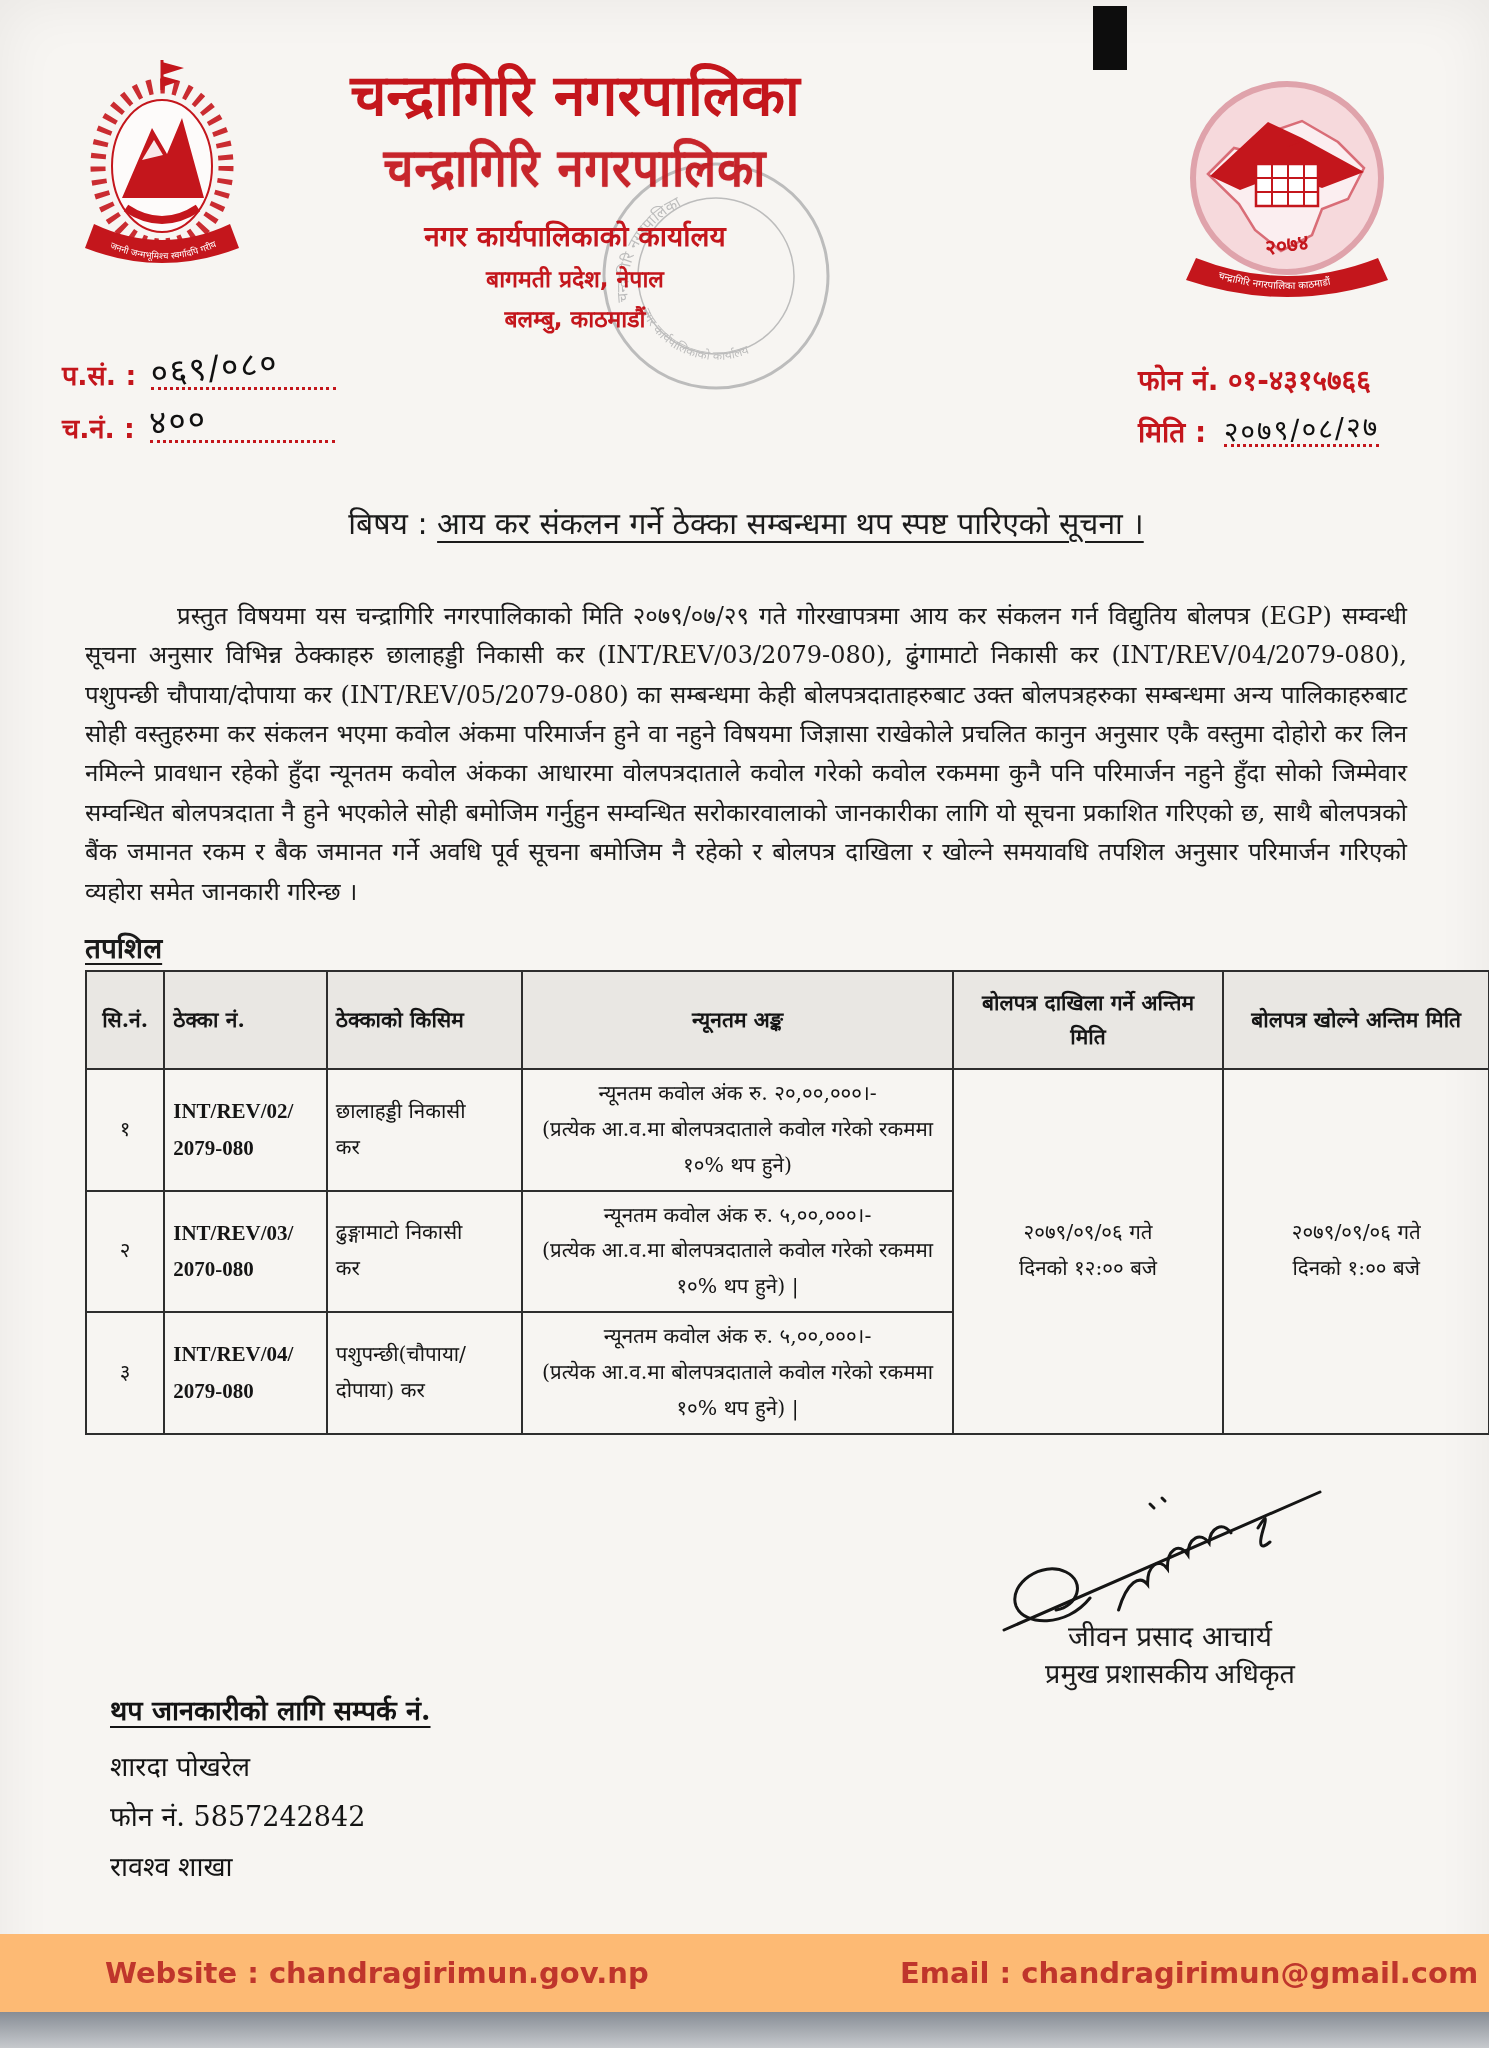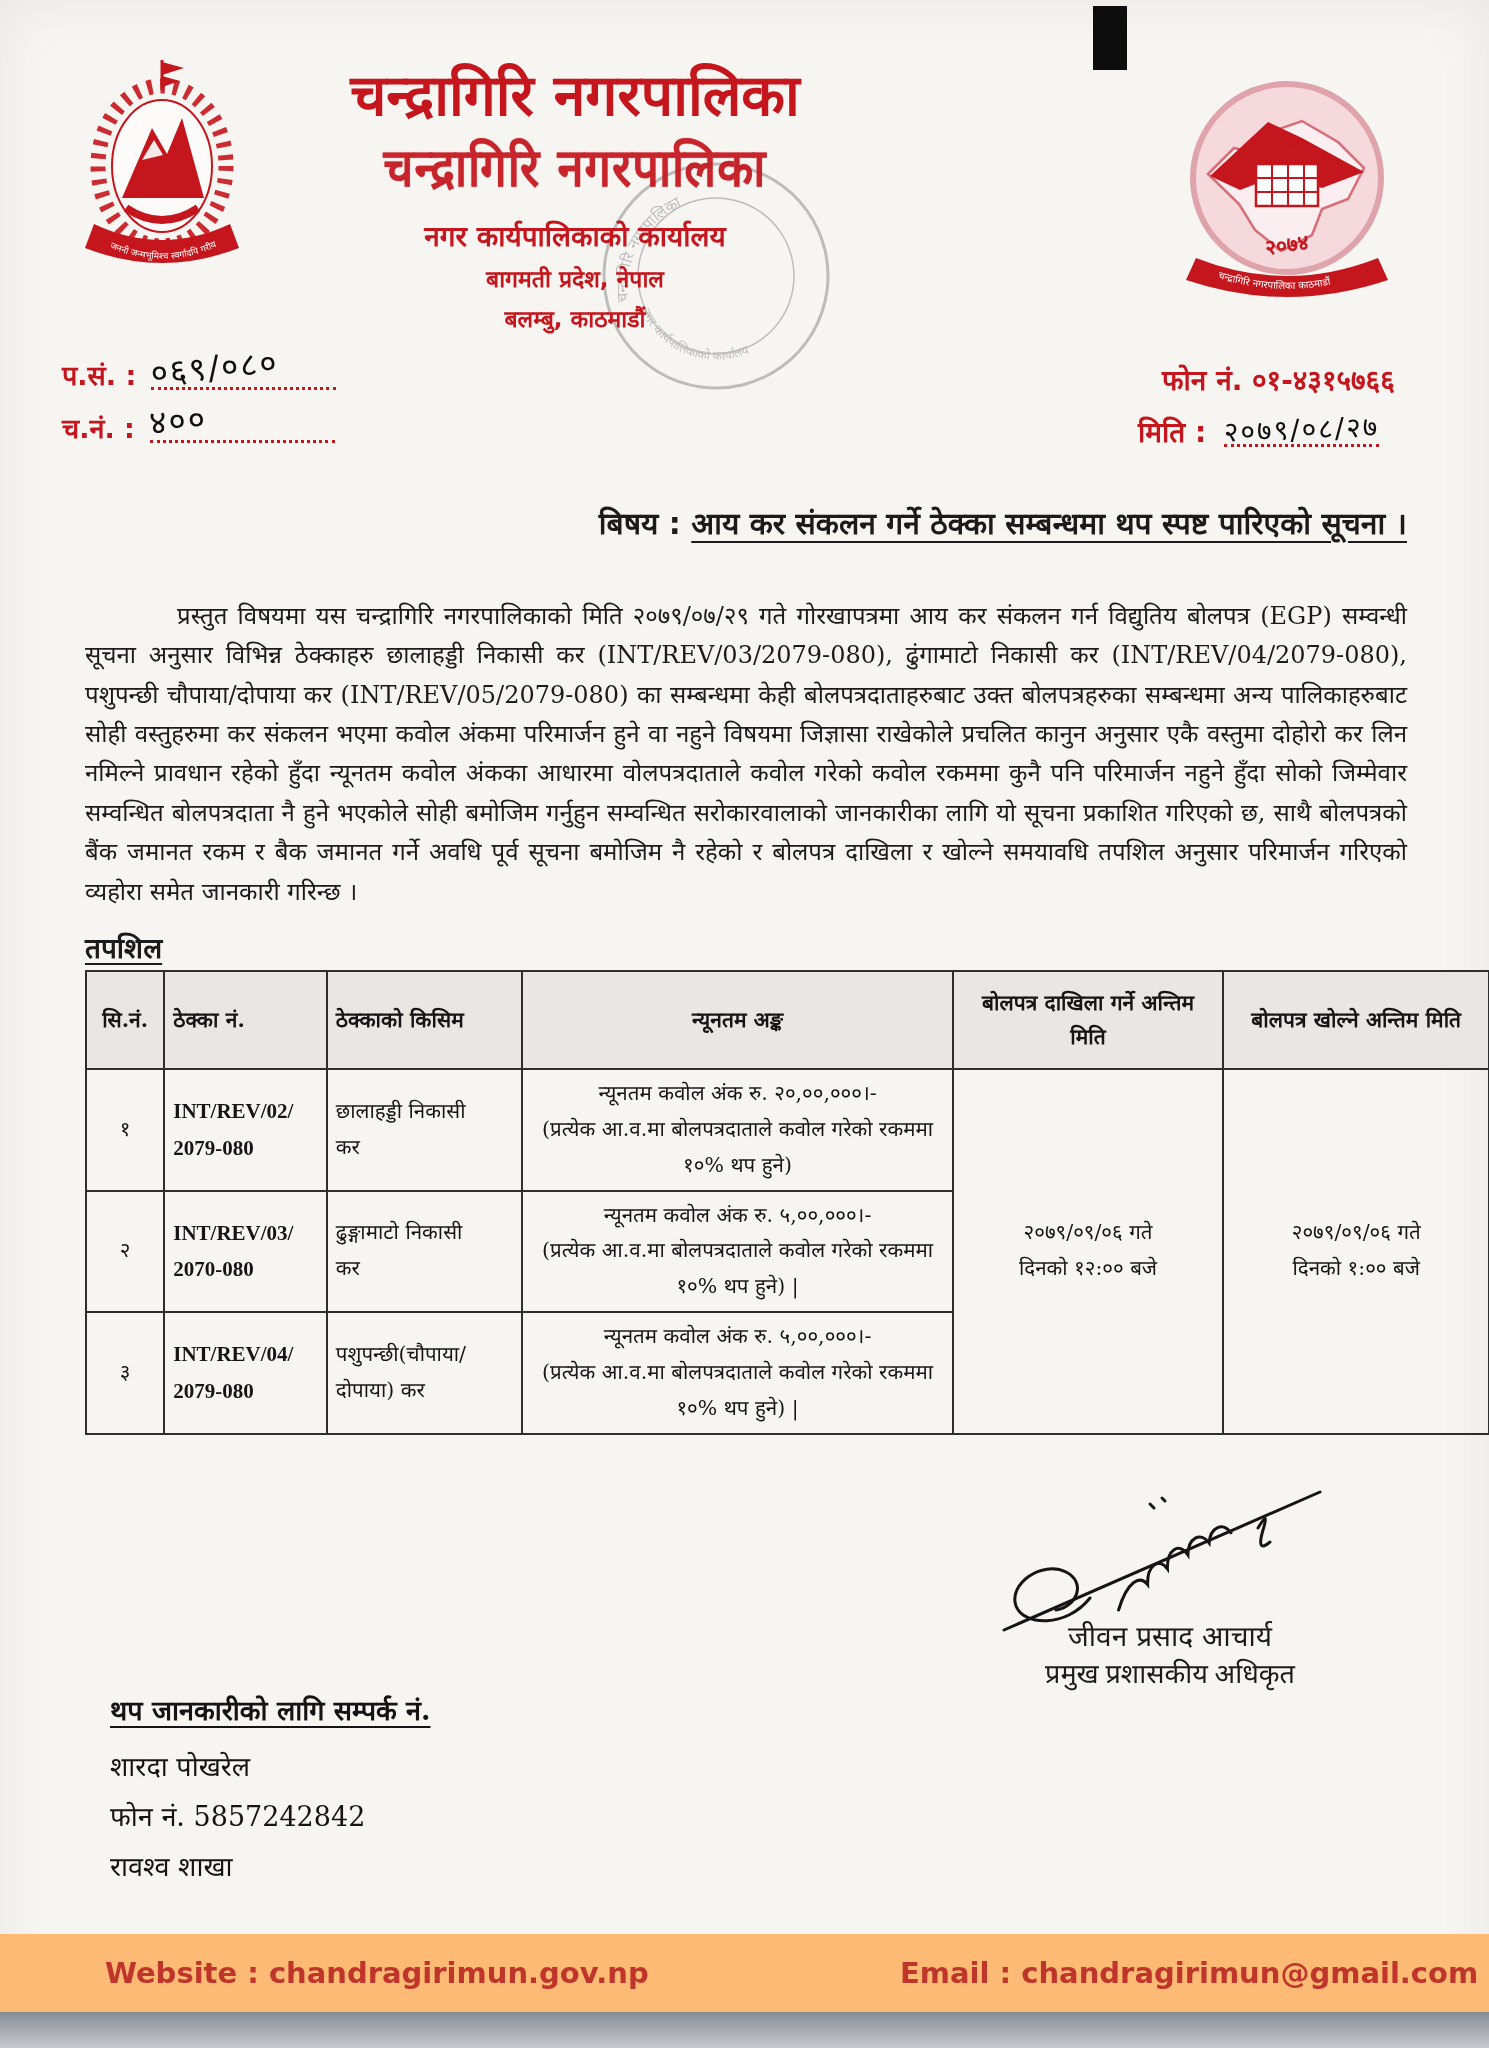--- a/index.html
+++ b/index.html
@@ -27,29 +27,29 @@
   .stamp{position:absolute;left:590px;top:150px;width:252px;height:252px;opacity:.38;pointer-events:none;}
 
   
   .ref-left{position:absolute;left:62px;top:356px;}
   .ref-line{margin-bottom:16px;white-space:nowrap;}
   .ref-label{color:var(--red);font-weight:700;font-size:27px;}
   .ref-dots{display:inline-block;min-width:185px;border-bottom:3px dotted var(--red);margin-left:10px;line-height:.8;}
   .handwriting{font-size:33px;color:#101010;display:inline-block;transform:rotate(-5deg) translateY(-6px);
                letter-spacing:2px;font-weight:400;}
   .ref-right{position:absolute;left:1138px;top:360px;width:340px;}
-  .phone-line{color:var(--red);font-weight:700;font-size:28px;margin-bottom:14px;white-space:nowrap;margin-left:24px;}
+  .phone-line{color:var(--red);font-weight:700;font-size:28px;margin-bottom:14px;white-space:nowrap;}
   .date-line{color:var(--red);font-weight:700;font-size:28px;white-space:nowrap;}
   .date-dots{display:inline-block;border-bottom:3px dotted var(--red);margin-left:8px;line-height:.8;}
   .handwriting-date{font-size:28px;color:#101010;display:inline-block;transform:rotate(-2deg) translateY(-3px);
                     letter-spacing:2px;font-weight:400;}
 
   
   .content{position:absolute;left:85px;top:502px;width:1322px;color:var(--ink);}
-  .subject{text-align:right;font-size:30px;font-weight:700;}
+  .subject{text-align:center;font-size:30px;font-weight:400;}
   .subject .subj-text{text-decoration:underline;text-underline-offset:7px;text-decoration-thickness:2px;}
   .body-par{margin-top:54px;font-size:24px;line-height:1.64;text-align:justify;text-indent:92px;
             font-family:"DejaVu Serif","DejaVu Sans",serif;}
   .detail-heading{margin-top:16px;font-size:28px;font-weight:700;text-decoration:underline;
                   text-underline-offset:5px;font-family:"DejaVu Serif","DejaVu Sans",serif;}
 
   table.notice{margin-top:4px;width:1405px;border-collapse:collapse;font-size:20.5px;color:#151515;
                font-family:"DejaVu Serif","DejaVu Sans",serif;}
   table.notice th,table.notice td{border:2px solid #2e2e2e;padding:6px 8px;vertical-align:middle;}
   table.notice th{background:#e9e7e3;font-weight:600;font-size:21px;height:84px;line-height:1.6;}

